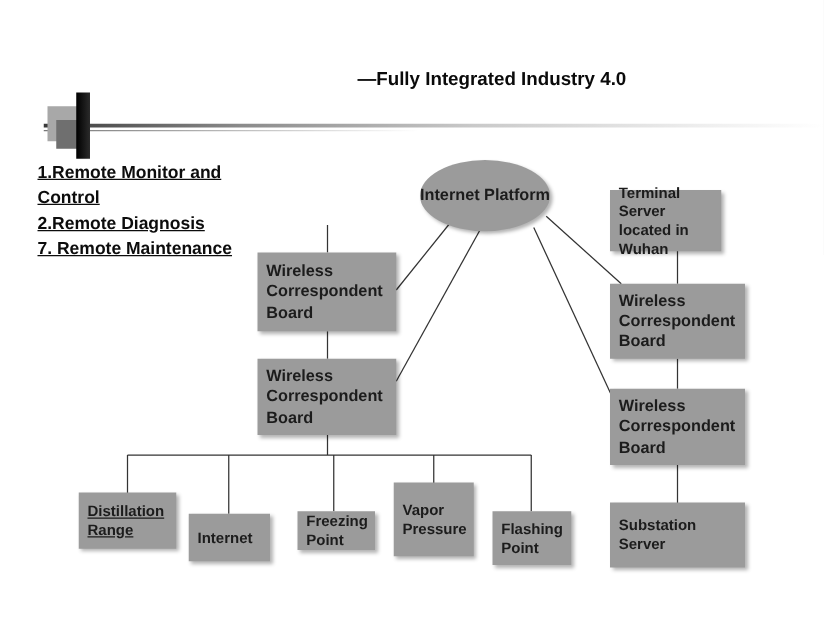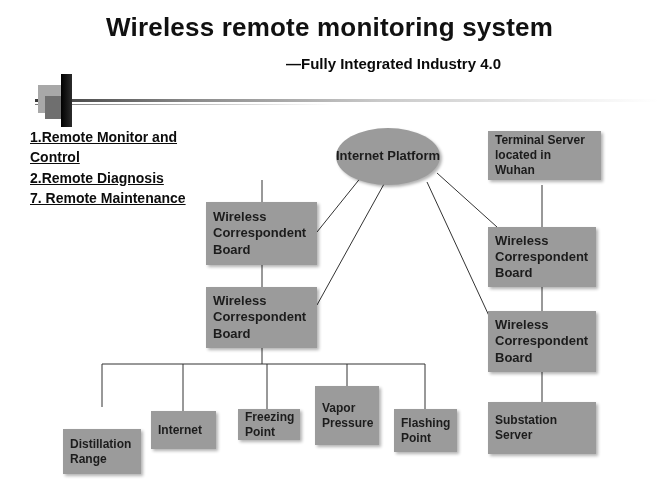--- a/index.html
+++ b/index.html
@@ -85,21 +85,20 @@
     text-align:center;
     border-radius:50%;
     box-shadow:2px 2px 3px rgba(0,0,0,0.3);
   }
 </style>
 </head>
 <body>
 
 <div class="slide">
 
-  <div class="title">Wireless remote monitoring system</div>
   <div class="subtitle">—Fully Integrated Industry 4.0</div>
 
   <div class="deco-line"></div>
   <div class="deco-line-thin"></div>
   <div class="deco-square-light"></div>
   <div class="deco-square-dark"></div>
   <div class="deco-bar-black"></div>
 
   <div class="features">
     <div>1.Remote Monitor and Control</div>
@@ -126,31 +125,31 @@
     <line x1="427" y1="182" x2="490" y2="318"></line>
 
     <line x1="542" y1="185" x2="542" y2="227"></line>
     <line x1="542" y1="287" x2="542" y2="311"></line>
     <line x1="542" y1="372" x2="542" y2="407"></line>
   </svg>
 
 
   <div class="ellipse" style="left:336px;top:128px;width:104px;height:57px;">Internet Platform</div>
 
-  <div class="box small" style="left:488px;top:131px;width:113px;height:49px;">Terminal Server located in Wuhan</div>
+  <div class="box small" style="left:488px;top:152px;width:89px;height:49px;">Terminal Server located in Wuhan</div>
 
   <div class="box" style="left:206px;top:202px;width:111px;height:63px;">Wireless Correspondent Board</div>
 
   <div class="box" style="left:206px;top:287px;width:111px;height:61px;">Wireless Correspondent Board</div>
 
   <div class="box" style="left:488px;top:227px;width:108px;height:60px;">Wireless Correspondent Board</div>
 
   <div class="box" style="left:488px;top:311px;width:108px;height:61px;">Wireless Correspondent Board</div>
 
-  <div class="box small" style="left:63px;top:429px;width:78px;height:45px;">Distillation Range</div>
+  <div class="box small" style="left:63px;top:394px;width:78px;height:45px;text-decoration:underline;">Distillation Range</div>
 
   <div class="box small" style="left:151px;top:411px;width:65px;height:38px;">Internet</div>
 
   <div class="box small" style="left:238px;top:409px;width:62px;height:31px;">Freezing Point</div>
 
   <div class="box small" style="left:315px;top:386px;width:64px;height:59px;">Vapor Pressure</div>
 
   <div class="box small" style="left:394px;top:409px;width:63px;height:43px;">Flashing Point</div>
 
   <div class="box small" style="left:488px;top:402px;width:108px;height:52px;">Substation Server</div>

